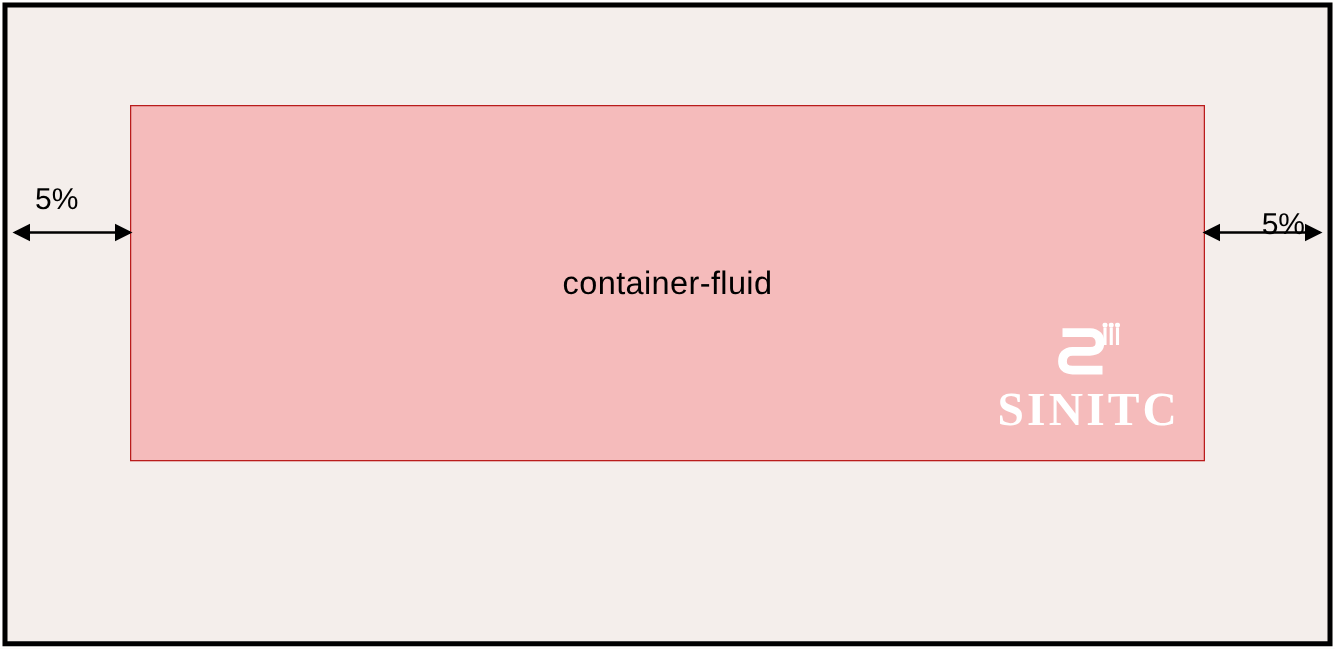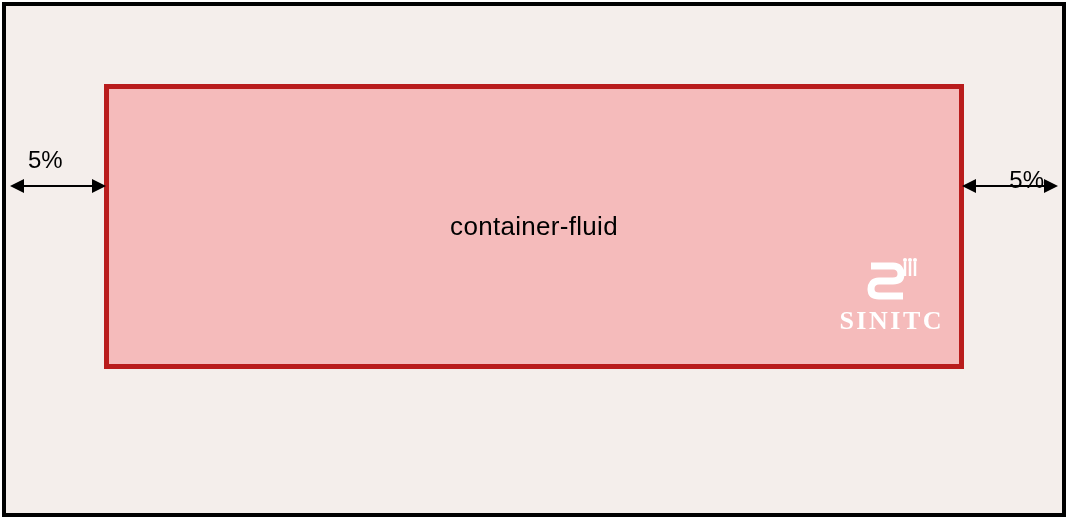--- a/index.html
+++ b/index.html
@@ -26,21 +26,21 @@
       background: #f4eeeb;
     }
     
     .container-fluid {
       position: absolute;
       top: 78px;
       left: 98px;
       right: 98px;
       height: 285px;
       background: #f5bbbb;
-      border: 5px solid #b91c1c;
+      border: 1px solid #b91c1c;
       display: flex;
       align-items: center;
       justify-content: center;
     }
     
     .container-label {
       font-size: 26px;
       font-weight: 500;
       color: #000000;
       letter-spacing: 0.3px;
@@ -119,21 +119,21 @@
       color: #ffffff;
     }
     
     .watermark-icon {
       width: 62px;
       height: 46px;
       margin-bottom: 2px;
     }
     
     .watermark-text {
-      font-size: 26px;
+      font-size: 38px;
       font-weight: bold;
       letter-spacing: 2.5px;
       color: #ffffff;
       font-family: Georgia, serif;
     }
   </style>
 </head>
 <body>
 
 <div class="outer-frame">

